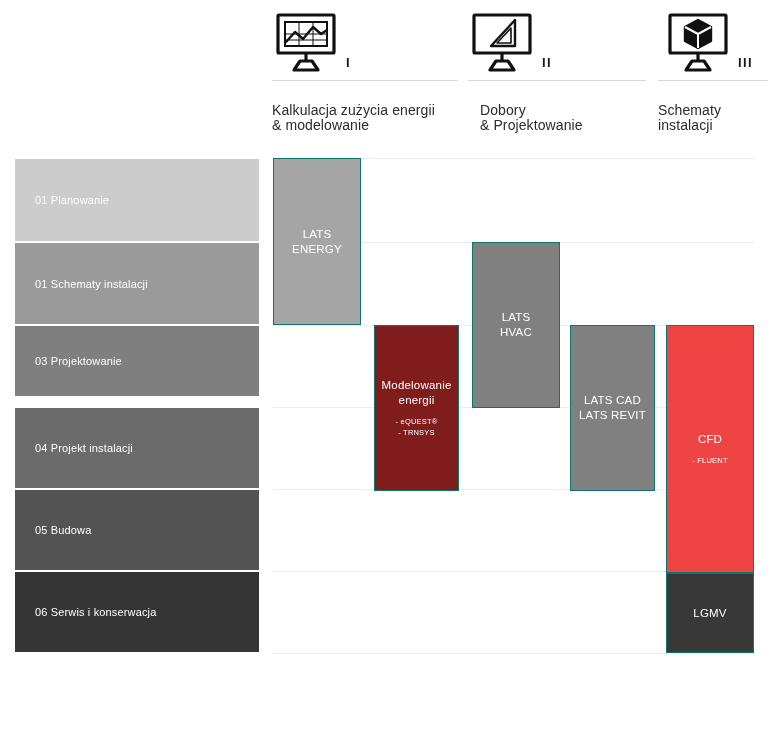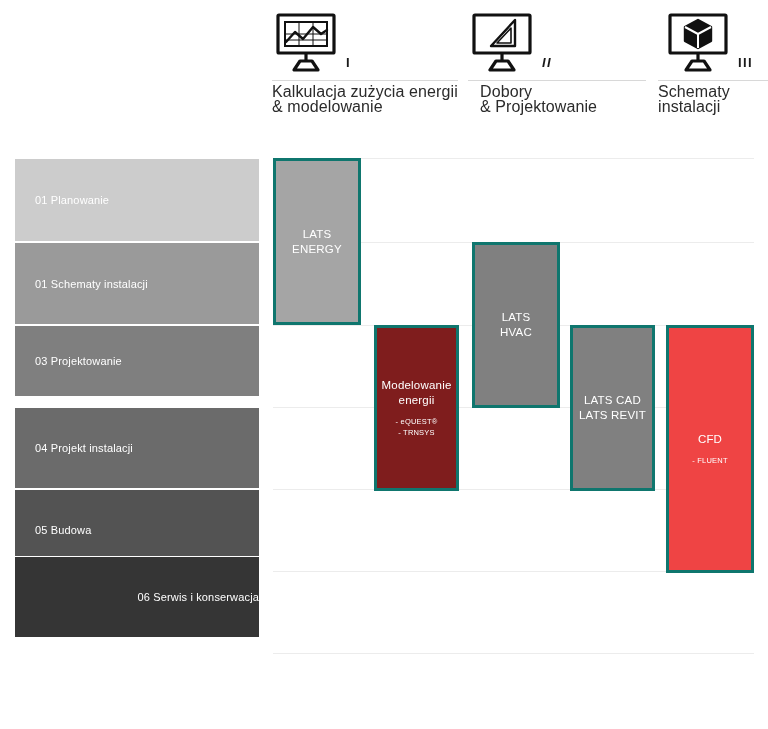--- a/index.html
+++ b/index.html
@@ -16,22 +16,22 @@
   .hstep { position: absolute; top: 0; }
   .hicon { position: absolute; left: 0; top: 12px; width: 68px; height: 62px; }
   .hicon svg { display: block; width: 68px; height: 62px; }
   .hnum {
     position: absolute; top: 56px;
     font-size: 13px; font-weight: 700; letter-spacing: 1.4px;
     color: #1a1a1a; line-height: 1;
   }
   .hrule { position: absolute; top: 80px; height: 1px; background: #d8d8d8; }
   .hlabel {
-    position: absolute; top: 84px;
-    font-size: 16px; color: #2b2b2b; line-height: 15px;
+    position: absolute; top: 103px;
+    font-size: 14px; color: #2b2b2b; line-height: 15px;
     letter-spacing: .1px; white-space: pre-line;
   }
 
   
   #sidebar { position: absolute; left: 14px; top: 158px; width: 246px; height: 495px; }
   .srow {
     position: absolute; left: 0; width: 246px;
     display: flex; align-items: center;
     border: 1px solid #ffffff;
   }
@@ -40,21 +40,21 @@
     letter-spacing: .15px;
   }
 
   
   #chart { position: absolute; left: 273px; top: 158px; width: 481px; height: 496px; }
   .gridline { position: absolute; left: 0; width: 481px; height: 1px; background: #ececec; }
   .blk {
     position: absolute;
     display: flex; flex-direction: column;
     align-items: center; justify-content: center;
-    border: 3px solid #0f766e;
+    border: 1px solid #0f766e;
     color: #ffffff; text-align: center;
   }
   .blk .ttl { font-size: 11.5px; line-height: 15px; white-space: pre-line; letter-spacing: .2px; }
   .blk .sub { font-size: 7.5px; line-height: 11px; white-space: pre-line; letter-spacing: .2px; margin-top: 8px; }
 </style>
 </head>
 <body>
 
 <div id="root">
 
@@ -78,21 +78,21 @@
       <div class="hstep" style="left: 468px; width: 68px;">
         <div class="hicon">
     <svg viewBox="0 0 68 62" fill="none" stroke="#111" stroke-width="3.2">
       <rect x="6" y="3" width="56" height="38" rx="1"></rect>
       <path d="M23 34L47 8v26z" stroke-width="2.4" stroke-linejoin="round"></path>
       <path d="M29 31l14-15v15z" stroke-width="1.6" stroke-linejoin="round"></path>
       <path d="M34 41v8" stroke-width="3.2"></path>
       <path d="M22 58h24l-6-9H28z" stroke-width="3.2" stroke-linejoin="round"></path>
     </svg>
         </div>
-        <div class="hnum" style="left: 74px; font-style: italic;">II</div>
+        <div class="hnum" style="left: 74px;">II</div>
       </div>
       <div class="hrule" style="left: 468px; width: 178px;"></div>
       <div class="hlabel" style="left: 480px;">Dobory
 &amp; Projektowanie</div>
       <div class="hstep" style="left: 664px; width: 68px;">
         <div class="hicon">
     <svg viewBox="0 0 68 62" fill="none" stroke="#111" stroke-width="3.2">
       <rect x="6" y="3" width="56" height="38" rx="1"></rect>
       <path d="M34 8l13 7v14l-13 7-13-7V15z" stroke-width="2.4" stroke-linejoin="round" fill="#111"></path>
       <path d="M21 15l13 7 13-7M34 22v14" stroke="#fff" stroke-width="2"></path>
@@ -115,21 +115,21 @@
       </div>
       <div class="srow" style="top: 167px; height: 72px; background: rgb(127, 127, 127);">
         <span>03 Projektowanie</span>
       </div>
       <div class="srow" style="top: 249px; height: 82px; background: rgb(107, 107, 107);">
         <span>04 Projekt instalacji</span>
       </div>
       <div class="srow" style="top: 331px; height: 82px; background: rgb(83, 83, 83); text-align: center;">
         <span>05 Budowa</span>
       </div>
-      <div class="srow" style="top: 398px; height: 82px; background: rgb(53, 53, 53); justify-content: flex-end;">
+      <div class="srow" style="top: 413px; height: 82px; background: rgb(53, 53, 53);">
         <span>06 Serwis i konserwacja</span>
       </div>
     </div>
 
   <div id="chart">
       <div class="gridline" style="top: 0px;"></div>
       <div class="gridline" style="top: 84px;"></div>
       <div class="gridline" style="top: 167px;"></div>
       <div class="gridline" style="top: 249px;"></div>
       <div class="gridline" style="top: 331px;"></div>
@@ -150,15 +150,18 @@
 HVAC</div>
       </div>
       <div class="blk" style="left: 297px; top: 167px; width: 85px; height: 166px; background: rgb(128, 128, 128);">
         <div class="ttl">LATS CAD
 LATS REVIT</div>
       </div>
       <div class="blk" style="left: 393px; top: 167px; width: 88px; height: 248px; background: #ef4444;">
         <div class="ttl">CFD</div>
         <div class="sub">- FLUENT</div>
       </div>
+      <div class="blk" style="left: 393px; top: 415px; width: 88px; height: 80px; background: rgb(56, 56, 56);">
+        <div class="ttl">LGMV</div>
+      </div>
     </div>
 
 </div>
 
 </body></html>

